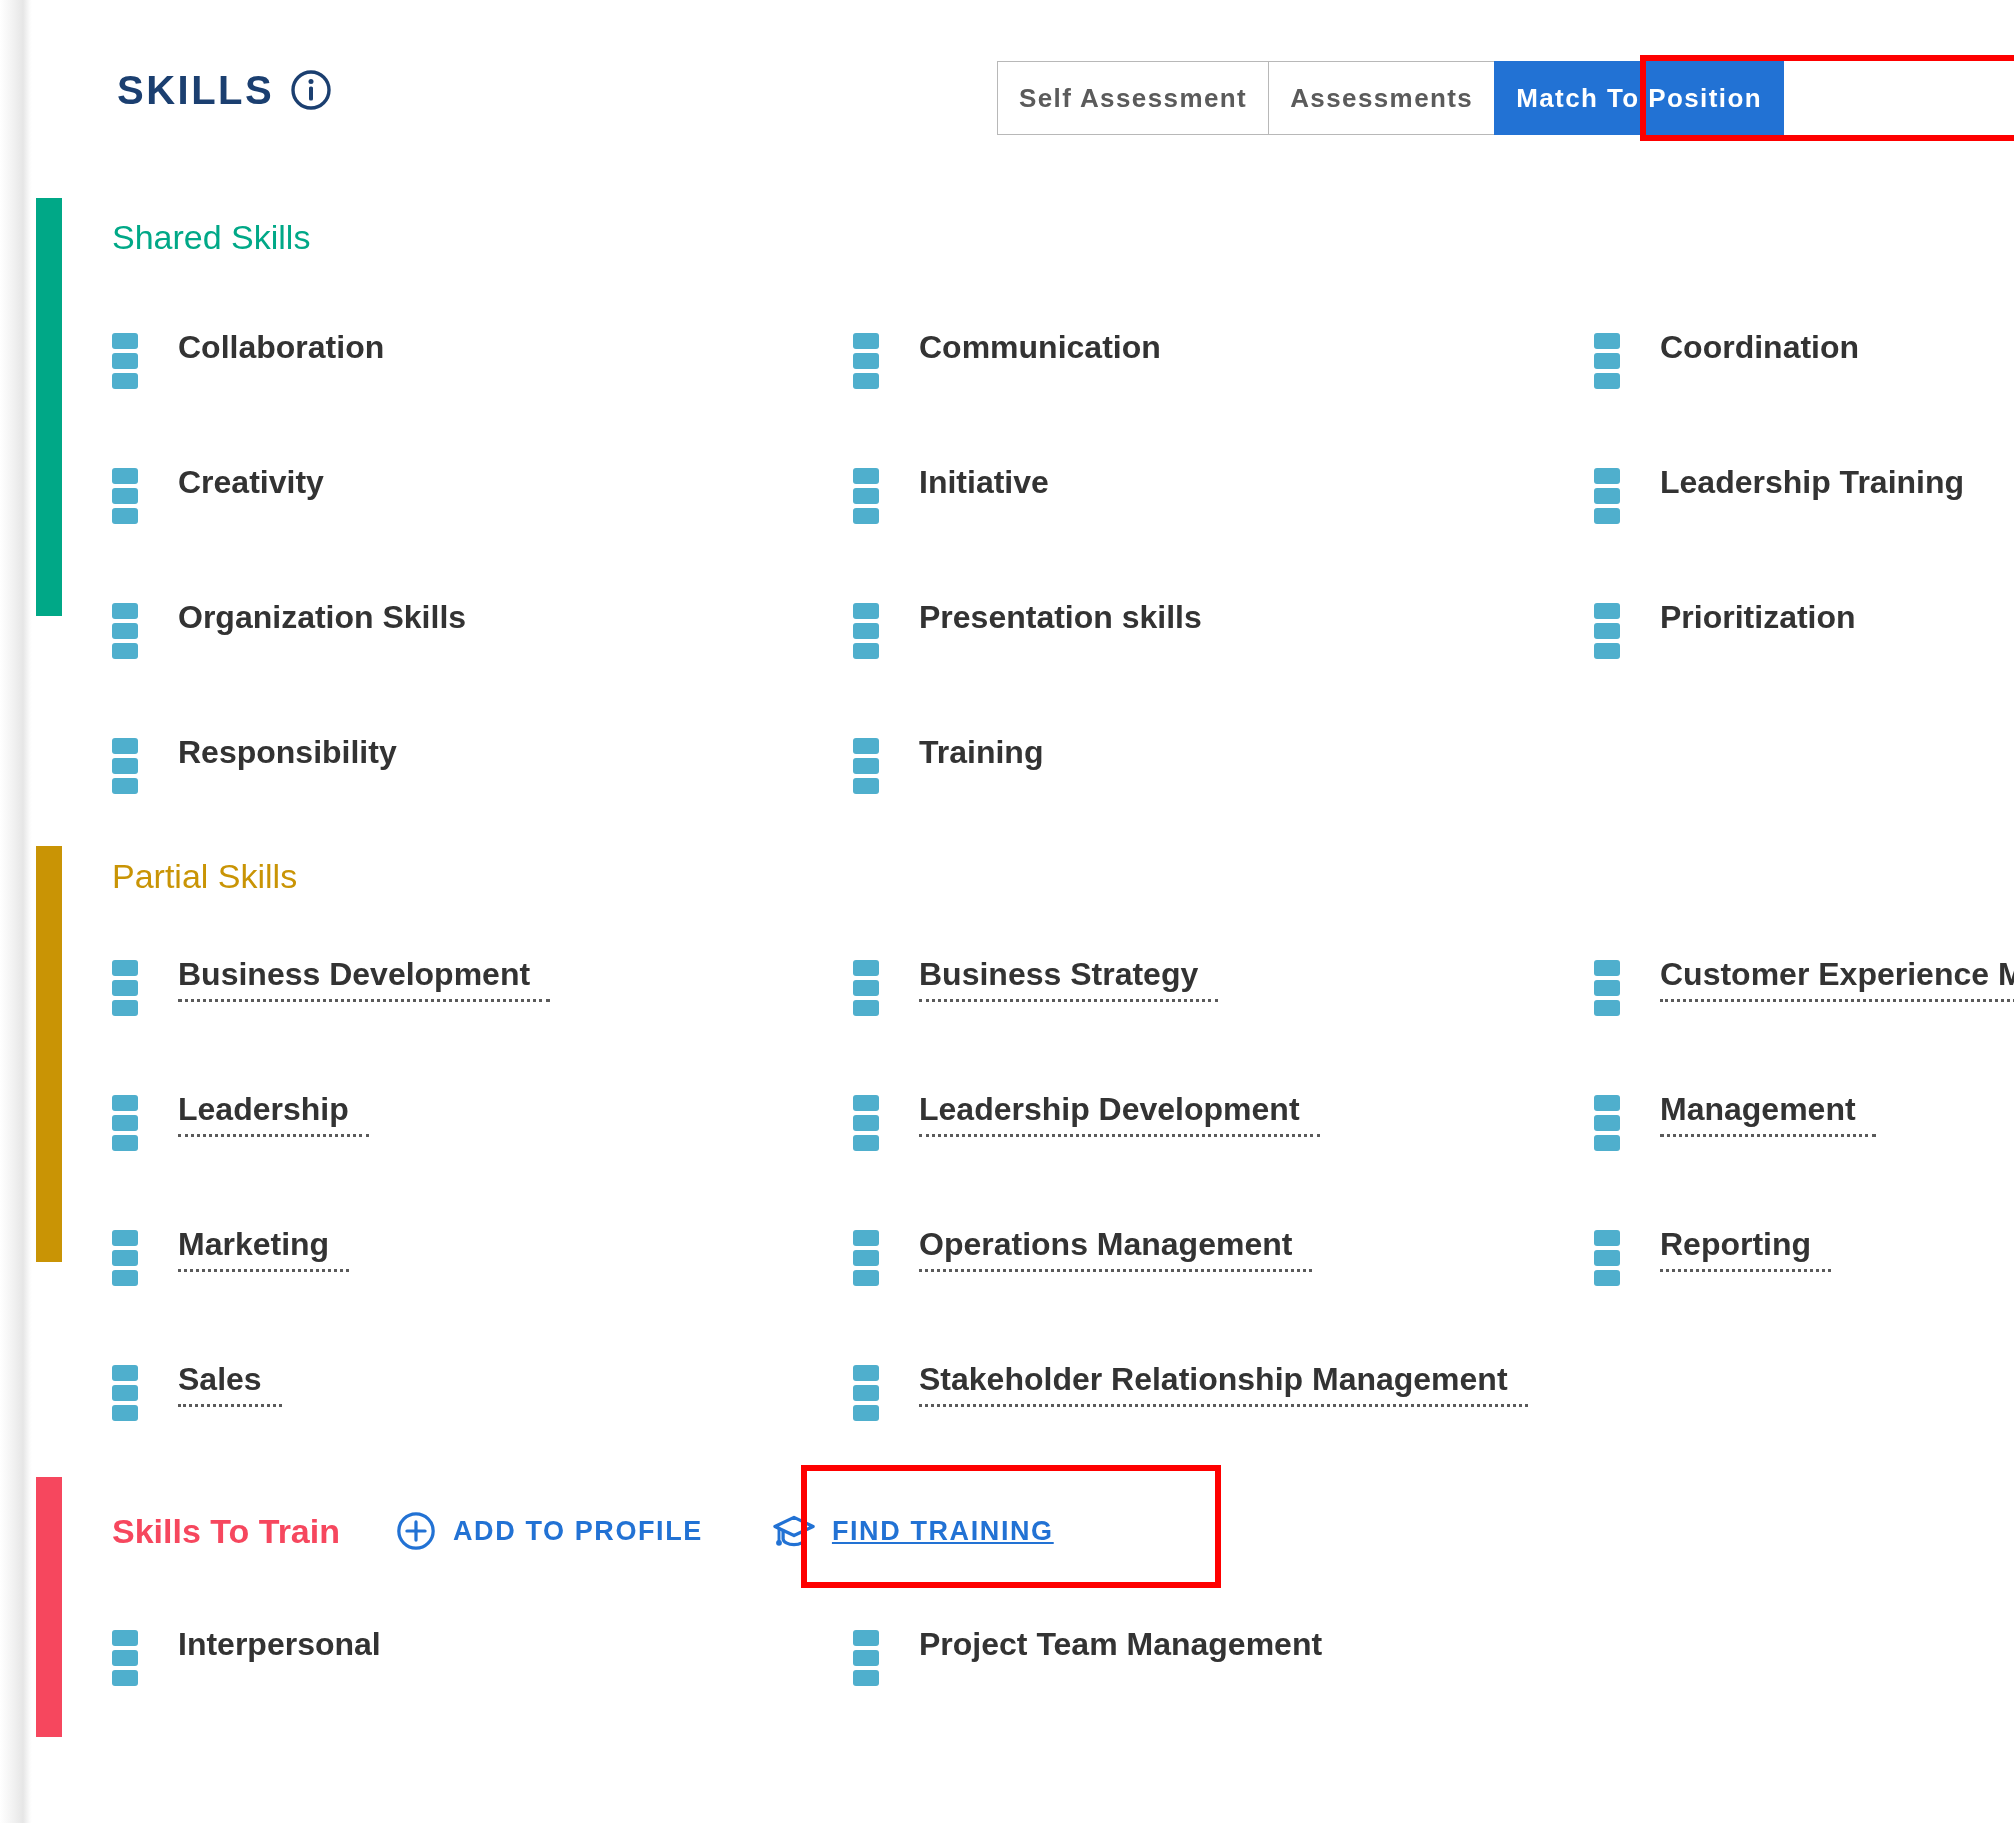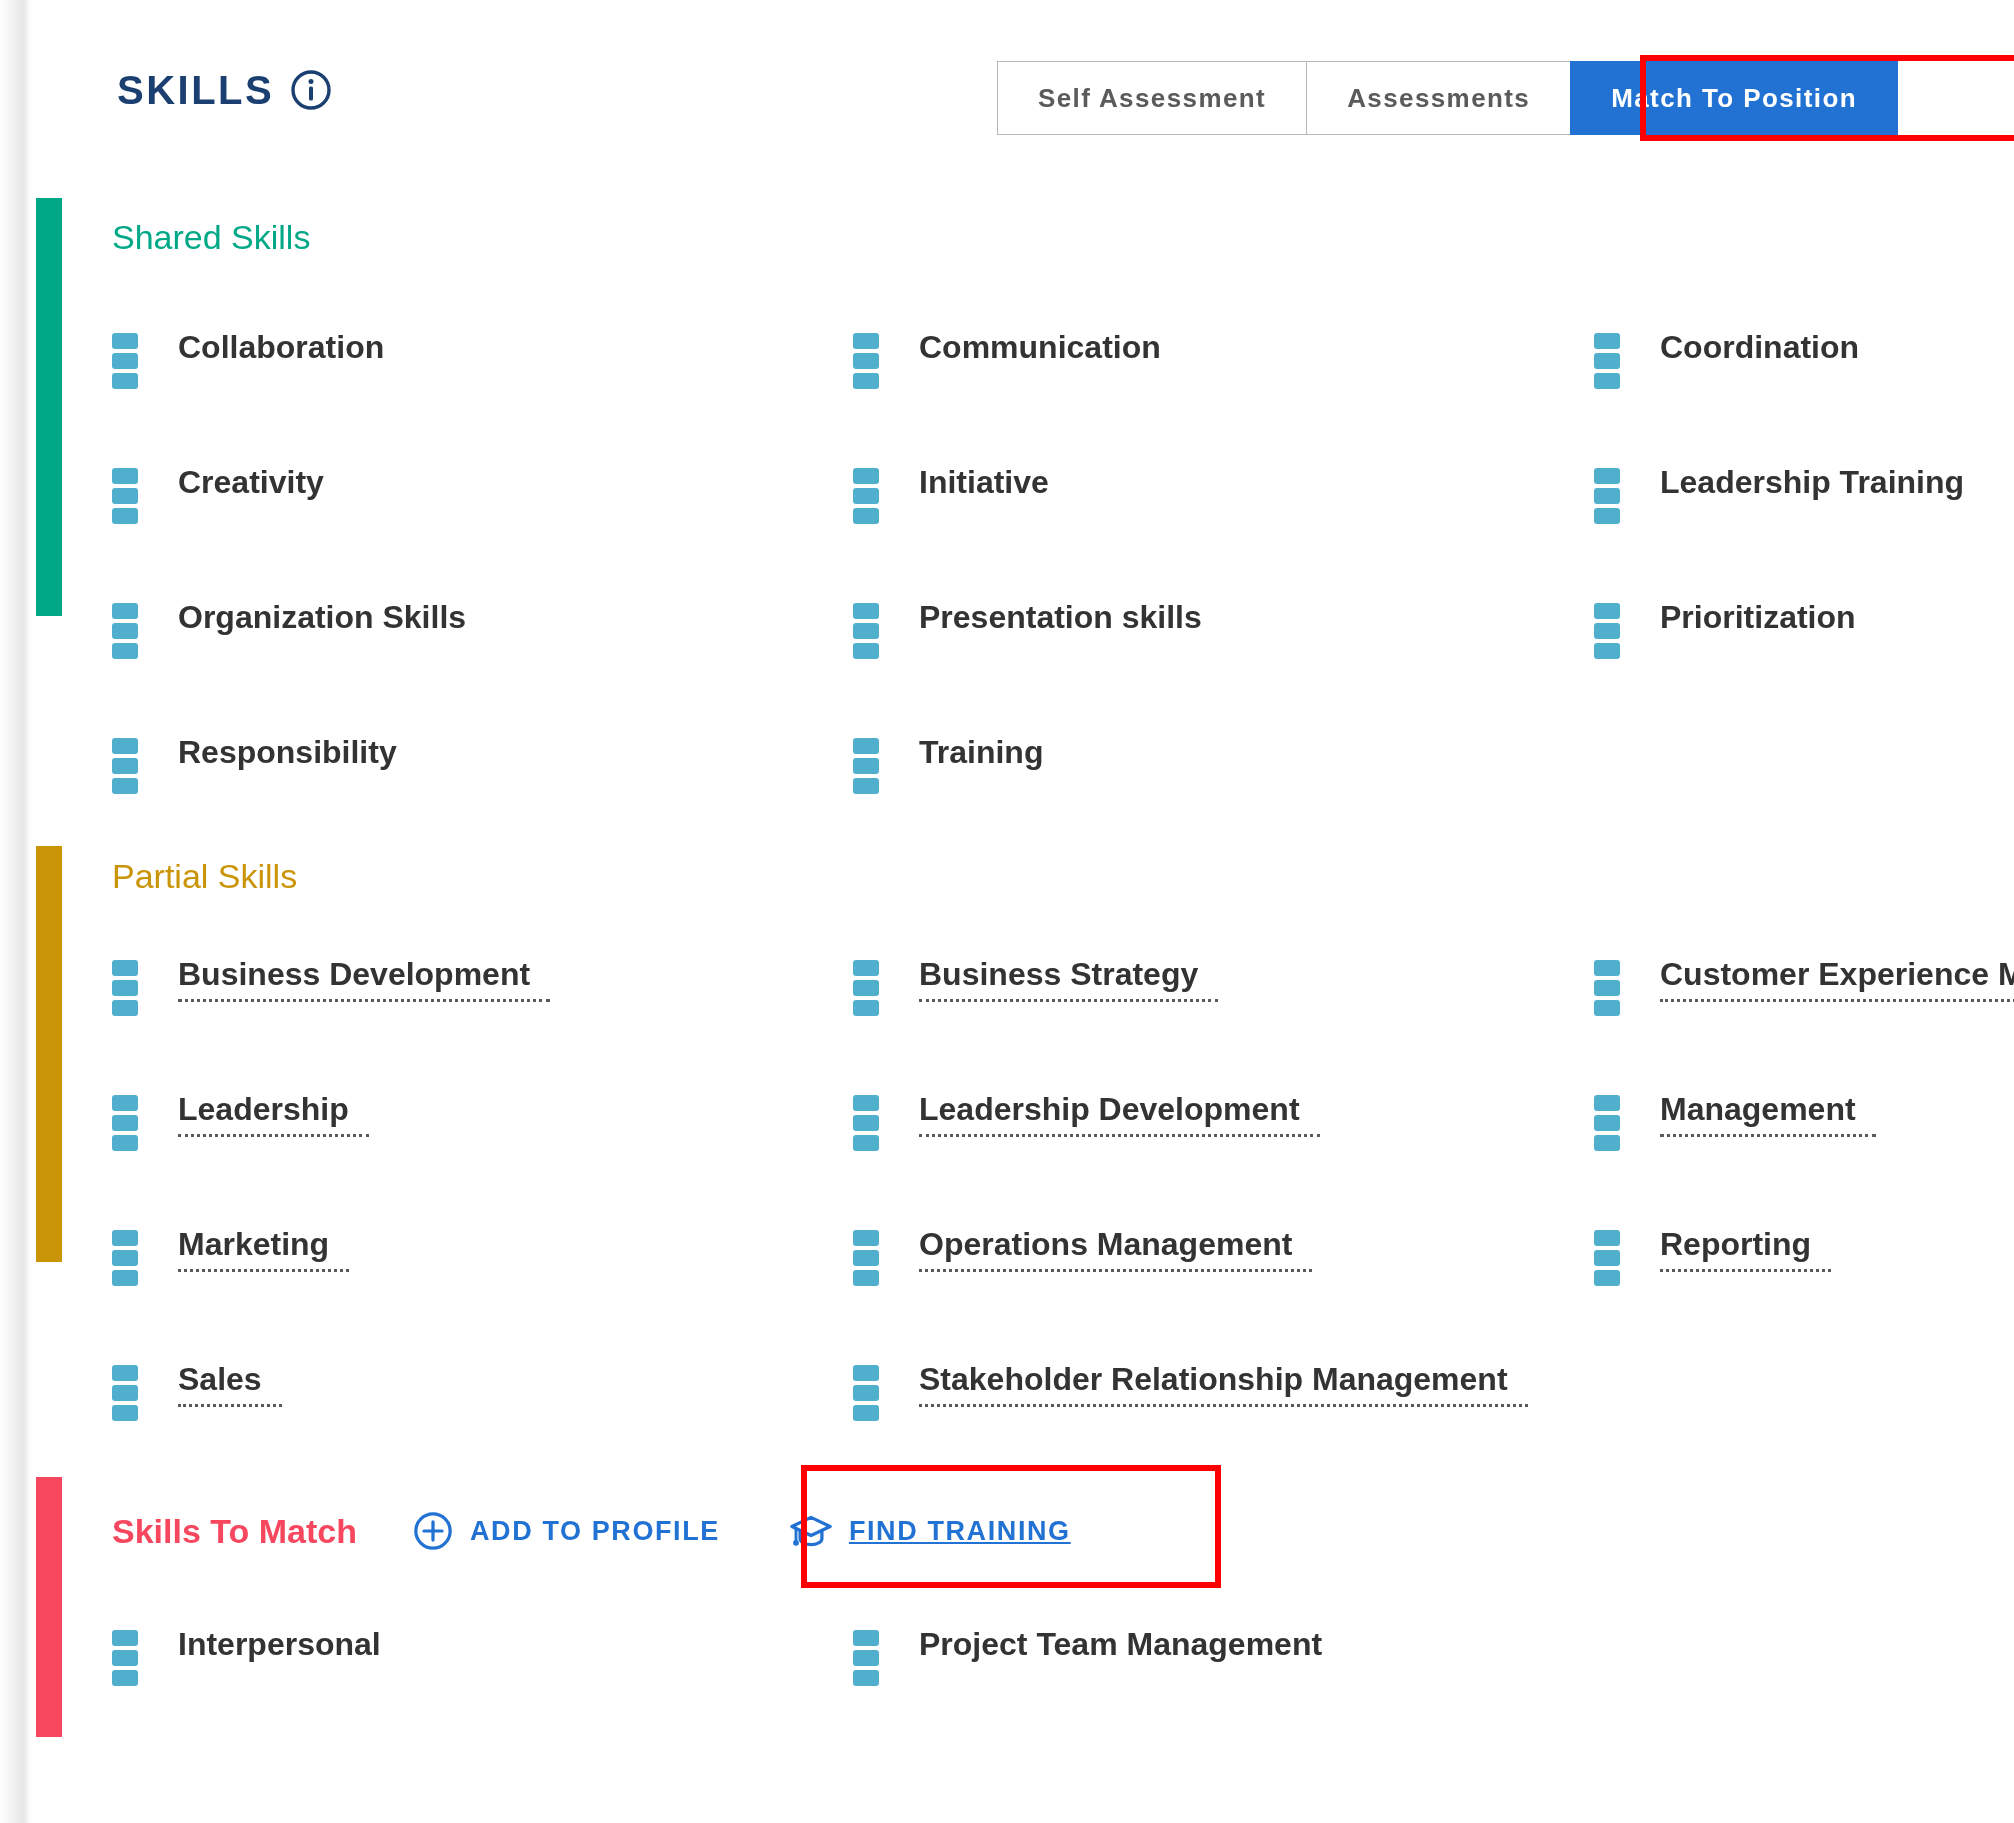--- a/index.html
+++ b/index.html
@@ -57,21 +57,21 @@
     position: absolute;
     left: 989px; top: 61px;
     display: flex;
     height: 74px;
   }
   .tab {
     display: flex;
     align-items: center;
     justify-content: center;
     height: 74px;
-    padding: 0 40px;
+    padding: 0 21px;
     border: 1px solid #b8b8b8;
     border-right: none;
     background: #ffffff;
     color: #5b5b5b;
     font-size: 26px;
     font-weight: bold;
     letter-spacing: 1.4px;
     white-space: nowrap;
     cursor: pointer;
   }
@@ -432,21 +432,21 @@
             <div class="skill-label-wrap">
               <div class="skill-label wrap">Stakeholder Relationship Management</div>
             </div>
           </div>
           <div></div>
         </div>
       </div>
       <div class="section" style="top: 0px;">
         <div class="section-bar" style="top: 1477px; height: 260px; background: rgb(246, 71, 94);"></div>
         <div class="section-head-row" style="left: 112px; top: 1510px;">
-          <div style="font-size: 34px; font-weight: bold; color: rgb(246, 71, 94); white-space: nowrap; line-height: 1;">Skills To Match</div>
+          <div style="font-size: 34px; font-weight: bold; color: rgb(246, 71, 94); white-space: nowrap; line-height: 1;">Skills To Train</div>
           <div class="link-btn" style="margin-left: 55px;">
             <span style="display: flex;">
               <svg viewBox="0 0 44 44" width="42" height="42">
                 <circle cx="22" cy="22" r="18" fill="none" stroke="#2272d4" stroke-width="3.4"></circle>
                 <path d="M22 12.5v19M12.5 22h19" stroke="#2272d4" stroke-width="3.4" stroke-linecap="round"></path>
               </svg>
             </span>
             <span>ADD TO PROFILE</span>
           </div>
           <div class="link-btn" style="margin-left: 69px; text-decoration: underline;">

